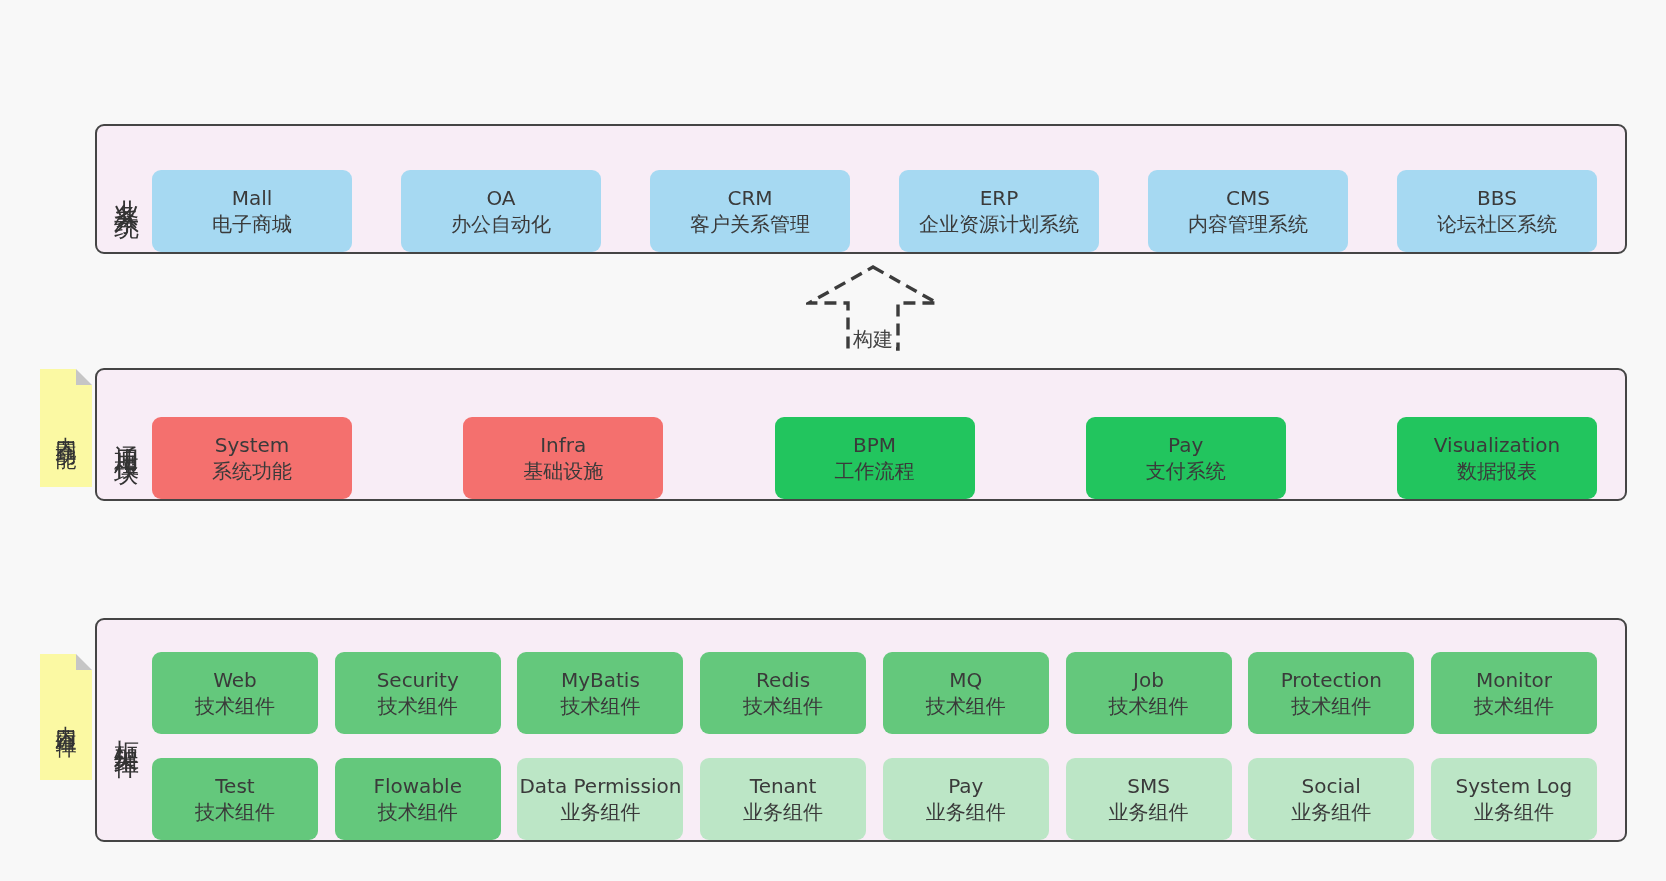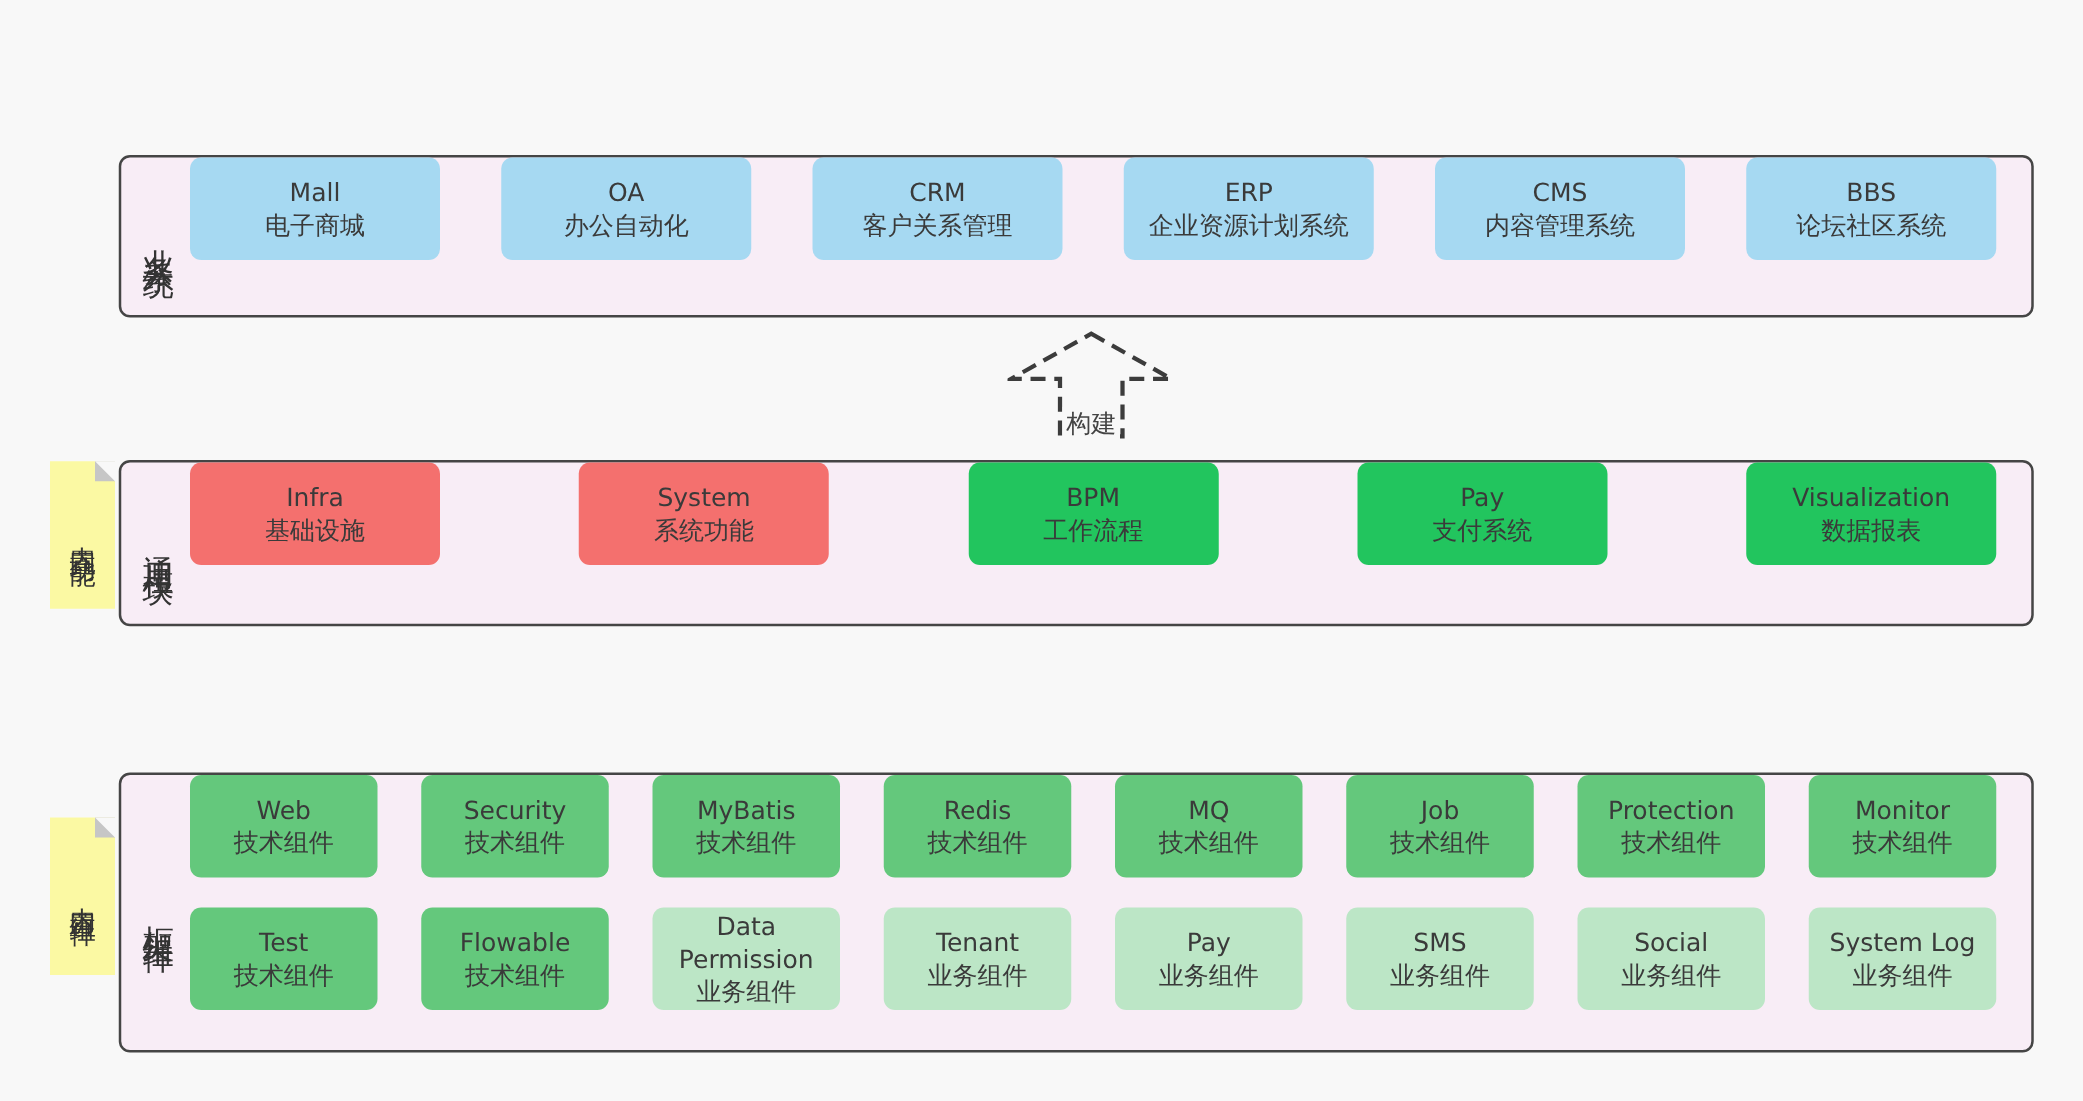--- a/index.html
+++ b/index.html
@@ -24,32 +24,32 @@
   .band3 { top:618px; height:224px; }
 
   .band-label {
     position:absolute; left:13px; top:50%; transform:translateY(-50%);
     writing-mode:vertical-rl; text-orientation:upright;
     font-size:25px; letter-spacing:5px; color:#333; white-space:nowrap;
   }
 
   .band-content {
     position:absolute; left:55px; right:28px; top:0; bottom:0;
-    display:flex; flex-direction:column; justify-content:flex-start; gap:24px;
+    display:flex; flex-direction:column; justify-content:flex-end; gap:24px;
   }
   .brow { display:flex; justify-content:space-between; }
 
   
   .box {
     box-sizing:border-box; display:flex; flex-direction:column;
     justify-content:center; align-items:center; text-align:center;
     border-radius:9px; font-size:20px; line-height:1.3; color:#3a3a3a;
   }
   .w6 { width:200px; height:82px; }
-  .w8 { width:150px; height:82px; }
+  .w8 { width:166px; height:82px; }
   .blue   { background:#a6d9f2; }
   .red    { background:#f4706e; }
   .pink   { background:#22c55e; }
   .gdark  { background:#64c87c; }
   .glight { background:#bce6c6; }
 
   
   .note {
     position:absolute; left:40px; width:52px;
     background:#fbf9a3; color:#333;
@@ -124,26 +124,26 @@
   </div>
 
   <div class="note note1">
     <span class="txt">内置功能</span>
   </div>
   <section class="band band2">
     <div class="band-label">通用模块</div>
     <div class="band-content">
       <div class="brow">
         <div class="box red w6">
+          <div>System</div>
+          <div>系统功能</div>
+        </div>
+        <div class="box red w6">
           <div>Infra</div>
           <div>基础设施</div>
-        </div>
-        <div class="box red w6">
-          <div>System</div>
-          <div>系统功能</div>
         </div>
         <div class="box pink w6">
           <div>BPM</div>
           <div>工作流程</div>
         </div>
         <div class="box pink w6">
           <div>Pay</div>
           <div>支付系统</div>
         </div>
         <div class="box pink w6">

